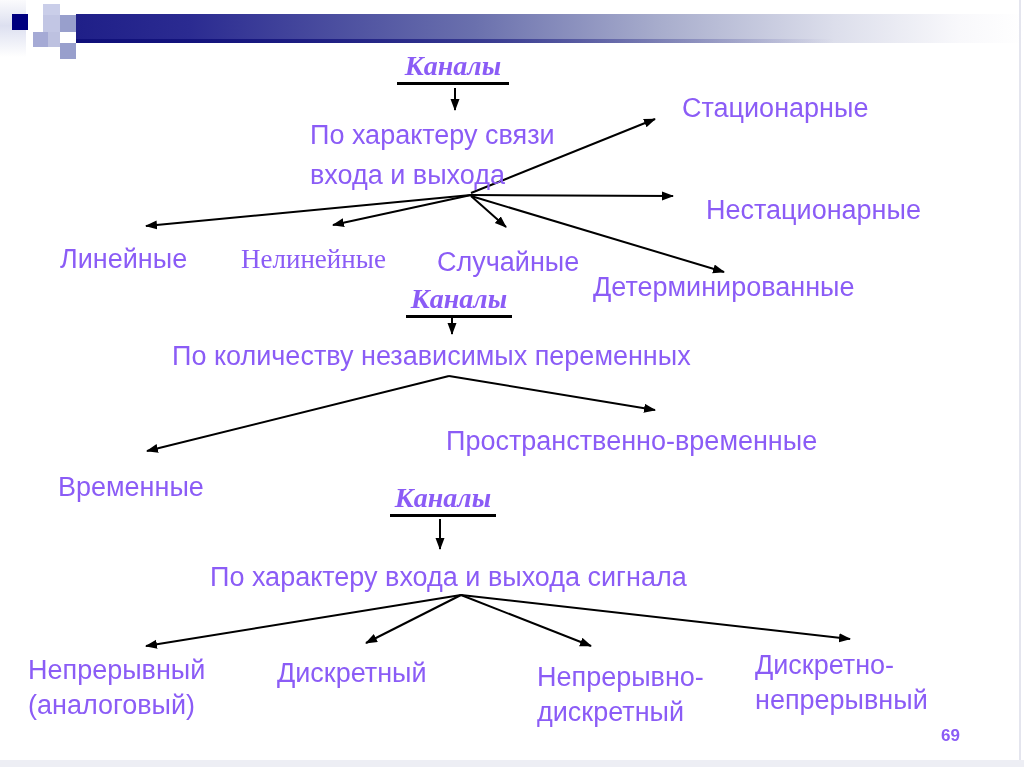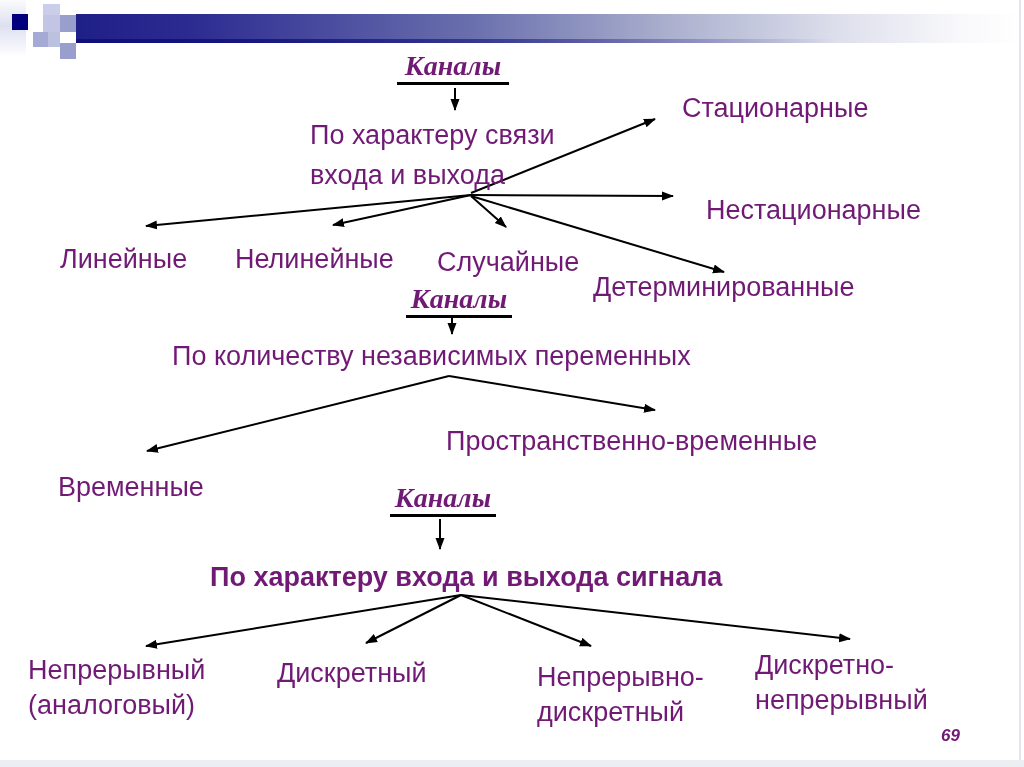--- a/index.html
+++ b/index.html
@@ -2,21 +2,21 @@
 <html><head>
 <meta charset="utf-8">
 <style>
   html,body{margin:0;padding:0;background:#fff;}
   #slide{
     position:relative;
     width:1024px;height:767px;
     background:#ffffff;
     overflow:hidden;
     font-family:"Liberation Sans","DejaVu Sans",sans-serif;
-    color:#701a75;
+    color:#8b5cf6;
   }
   
   .left-strip{
     position:absolute;left:0;top:0;width:26px;height:57px;
     background:linear-gradient(180deg,#fbfbfd 0%,#dde0f0 45%,#ffffff 100%);
   }
   .sq{position:absolute;}
   .hbar{
     position:absolute;left:76px;top:14px;width:948px;height:29px;
     background:linear-gradient(90deg,#1f1f88 0%,#2b2b91 12%,#565b a);
@@ -39,21 +39,21 @@
     position:absolute;
     font-family:"Liberation Serif","DejaVu Serif",serif;
     font-weight:bold;font-style:italic;
     font-size:28px;line-height:28px;
     text-align:center;
     border-bottom:3px solid #000;
     padding-bottom:2px;
   }
   .pagenum{
     position:absolute;left:941px;top:726px;
-    font-size:17px;font-weight:bold;font-style:italic;
+    font-size:17px;font-weight:bold;
   }
   svg.arrows{position:absolute;left:0;top:0;pointer-events:none;}
   svg.arrows line{stroke:#000;stroke-width:2;}
 </style>
 </head>
 <body>
 
 <div id="slide">
 
   <div class="left-strip"></div>
@@ -96,34 +96,34 @@
   </svg>
 
   <div>
     <div class="ktitle" style="left:397px;top:52px;width:112px;">Каналы</div>
     <div class="lbl" style="left:310px;top:115px;line-height:40px;">По характеру связи
 входа и выхода</div>
     <div class="lbl" style="left:682px;top:93px;">Стационарные</div>
     <div class="lbl" style="left:706px;top:195px;text-align:right;">Нестационарные</div>
     <div class="lbl" style="left:593px;top:272px;">Детерминированные</div>
     <div class="lbl" style="left:60px;top:244px;">Линейные</div>
-    <div class="lbl" style="left:235px;top:244px;">Нелинейные</div>
+    <div class="lbl" style="left:241px;top:244px;font-family:Liberation Serif, serif;">Нелинейные</div>
     <div class="lbl" style="left:437px;top:247px;">Случайные</div>
   </div>
 
   <div>
     <div class="ktitle" style="left:406px;top:285px;width:106px;">Каналы</div>
     <div class="lbl" style="left:172px;top:341px;text-align:right;">По количеству независимых переменных</div>
     <div class="lbl" style="left:58px;top:472px;">Временные</div>
     <div class="lbl" style="left:446px;top:426px;">Пространственно-временные</div>
   </div>
 
   <div>
     <div class="ktitle" style="left:390px;top:484px;width:106px;">Каналы</div>
-    <div class="lbl" style="left:210px;top:562px;font-weight:bold;">По характеру входа и выхода сигнала</div>
+    <div class="lbl" style="left:210px;top:562px;">По характеру входа и выхода сигнала</div>
     <div class="lbl two" style="left:28px;top:653px;">Непрерывный
 (аналоговый)</div>
     <div class="lbl" style="left:277px;top:658px;">Дискретный</div>
     <div class="lbl two" style="left:500px;top:660px;margin-left:37px;">Непрерывно-
 дискретный</div>
     <div class="lbl two" style="left:755px;top:648px;">Дискретно-
 непрерывный</div>
   </div>
 
   <div class="pagenum">69</div>

